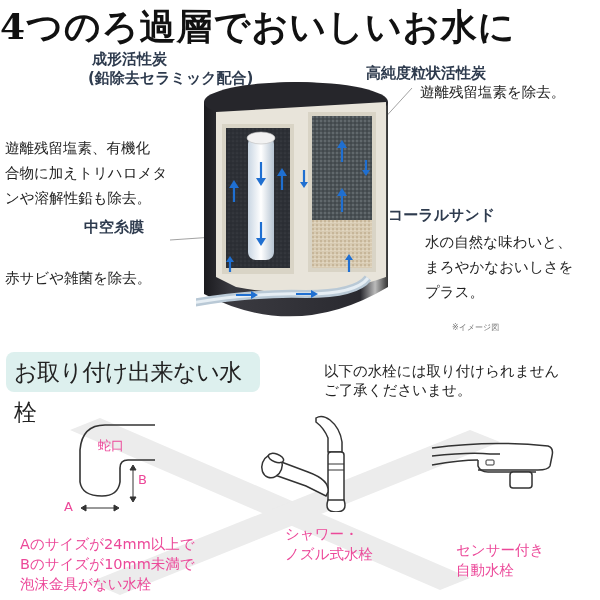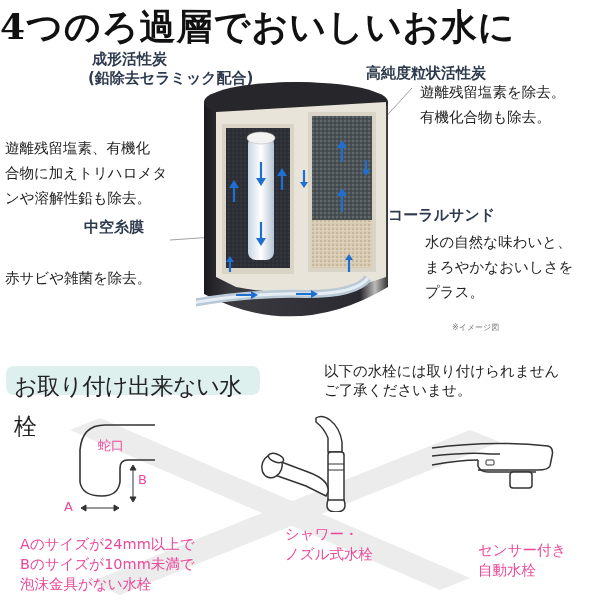--- a/index.html
+++ b/index.html
@@ -11,21 +11,21 @@
     font-family: "DejaVu Serif", serif; font-size: 36px; font-weight: bold; color: #111;
     letter-spacing: 1px; line-height: 44px;
   }
 
   .label-heading { position: absolute; color: #2e3b4e; font-weight: bold; font-size: 15px; line-height: 19px; }
   .desc { position: absolute; color: #222; font-size: 14.5px; line-height: 25px; }
 
   .product { position: absolute; left: 196px; top: 72px; width: 200px; height: 258px; }
 
   .pill {
-    position: absolute; left: 6px; top: 366px; width: 254px; height: 29px;
+    position: absolute; left: 6px; top: 352px; width: 254px; height: 40px;
     background: #ddf0ee; border-radius: 8px;
     font-size: 23px; line-height: 40px; padding-left: 8px; color: #222; letter-spacing: -0.5px;
   }
   .notice { position: absolute; left: 324px; top: 362px; font-size: 14.5px; line-height: 19px; color: #222; }
 
   .bg-x { position: absolute; left: 0; top: 400px; width: 600px; height: 200px; }
 
   .caption { position: absolute; font-size: 14.5px; line-height: 20px; color: #ec4899; }
   .small-note { position: absolute; font-size: 8px; color: #777; }
 
@@ -42,21 +42,20 @@
 </div>
 <div class="desc" style="left:5px; top:100px;margin-top:36px;">
   <div>遊離残留塩素、有機化</div>
   <div>合物に加えトリハロメタ</div>
   <div>ンや溶解性鉛も除去。</div>
 </div>
 
 <div class="label-heading" style="left:366px; top:64px;">高純度粒状活性炭</div>
 <div class="desc" style="left:420px; top:80px;">
   <div>遊離残留塩素を除去。</div>
-  <div>有機化合物も除去。</div>
 </div>
 
 <div class="label-heading" style="left:84px; top:218px;">
   <div>中空糸膜</div>
 </div>
 <div class="desc" style="left:5px; top:266px;">赤サビや雑菌を除去。</div>
 
 <div class="label-heading" style="left:388px; top:206px;">コーラルサンド</div>
 <div class="desc" style="left:425px; top:230px;">
   <div>水の自然な味わいと、</div>
@@ -201,16 +200,16 @@
 <svg class="faucet" style="left:430px; top:438px;" width="130" height="60" viewBox="0 0 130 60">
   <g fill="none" stroke="#333" stroke-width="1.5">
     <path d="M 2 10 Q 60 2 118 8 Q 124 10 122 18 L 120 28 Q 118 32 108 32 L 48 32"></path>
     <path d="M 2 18 Q 40 14 60 16 L 70 16"></path>
     <path d="M 2 27 Q 30 22 48 22"></path>
     <path d="M 48 22 L 48 28 Q 50 34 58 34 L 106 34"></path>
     <rect x="80" y="34" width="22" height="16" rx="3" fill="#fff"></rect>
   </g>
   <rect x="56" y="22" width="8" height="5" rx="1" fill="none" stroke="#333" stroke-width="1"></rect>
 </svg>
-<div class="caption" style="left:478px; top:540px;">
+<div class="caption" style="left:456px; top:540px;">
   <div>センサー付き</div>
   <div>自動水栓</div>
 </div>
 
 </body></html>

